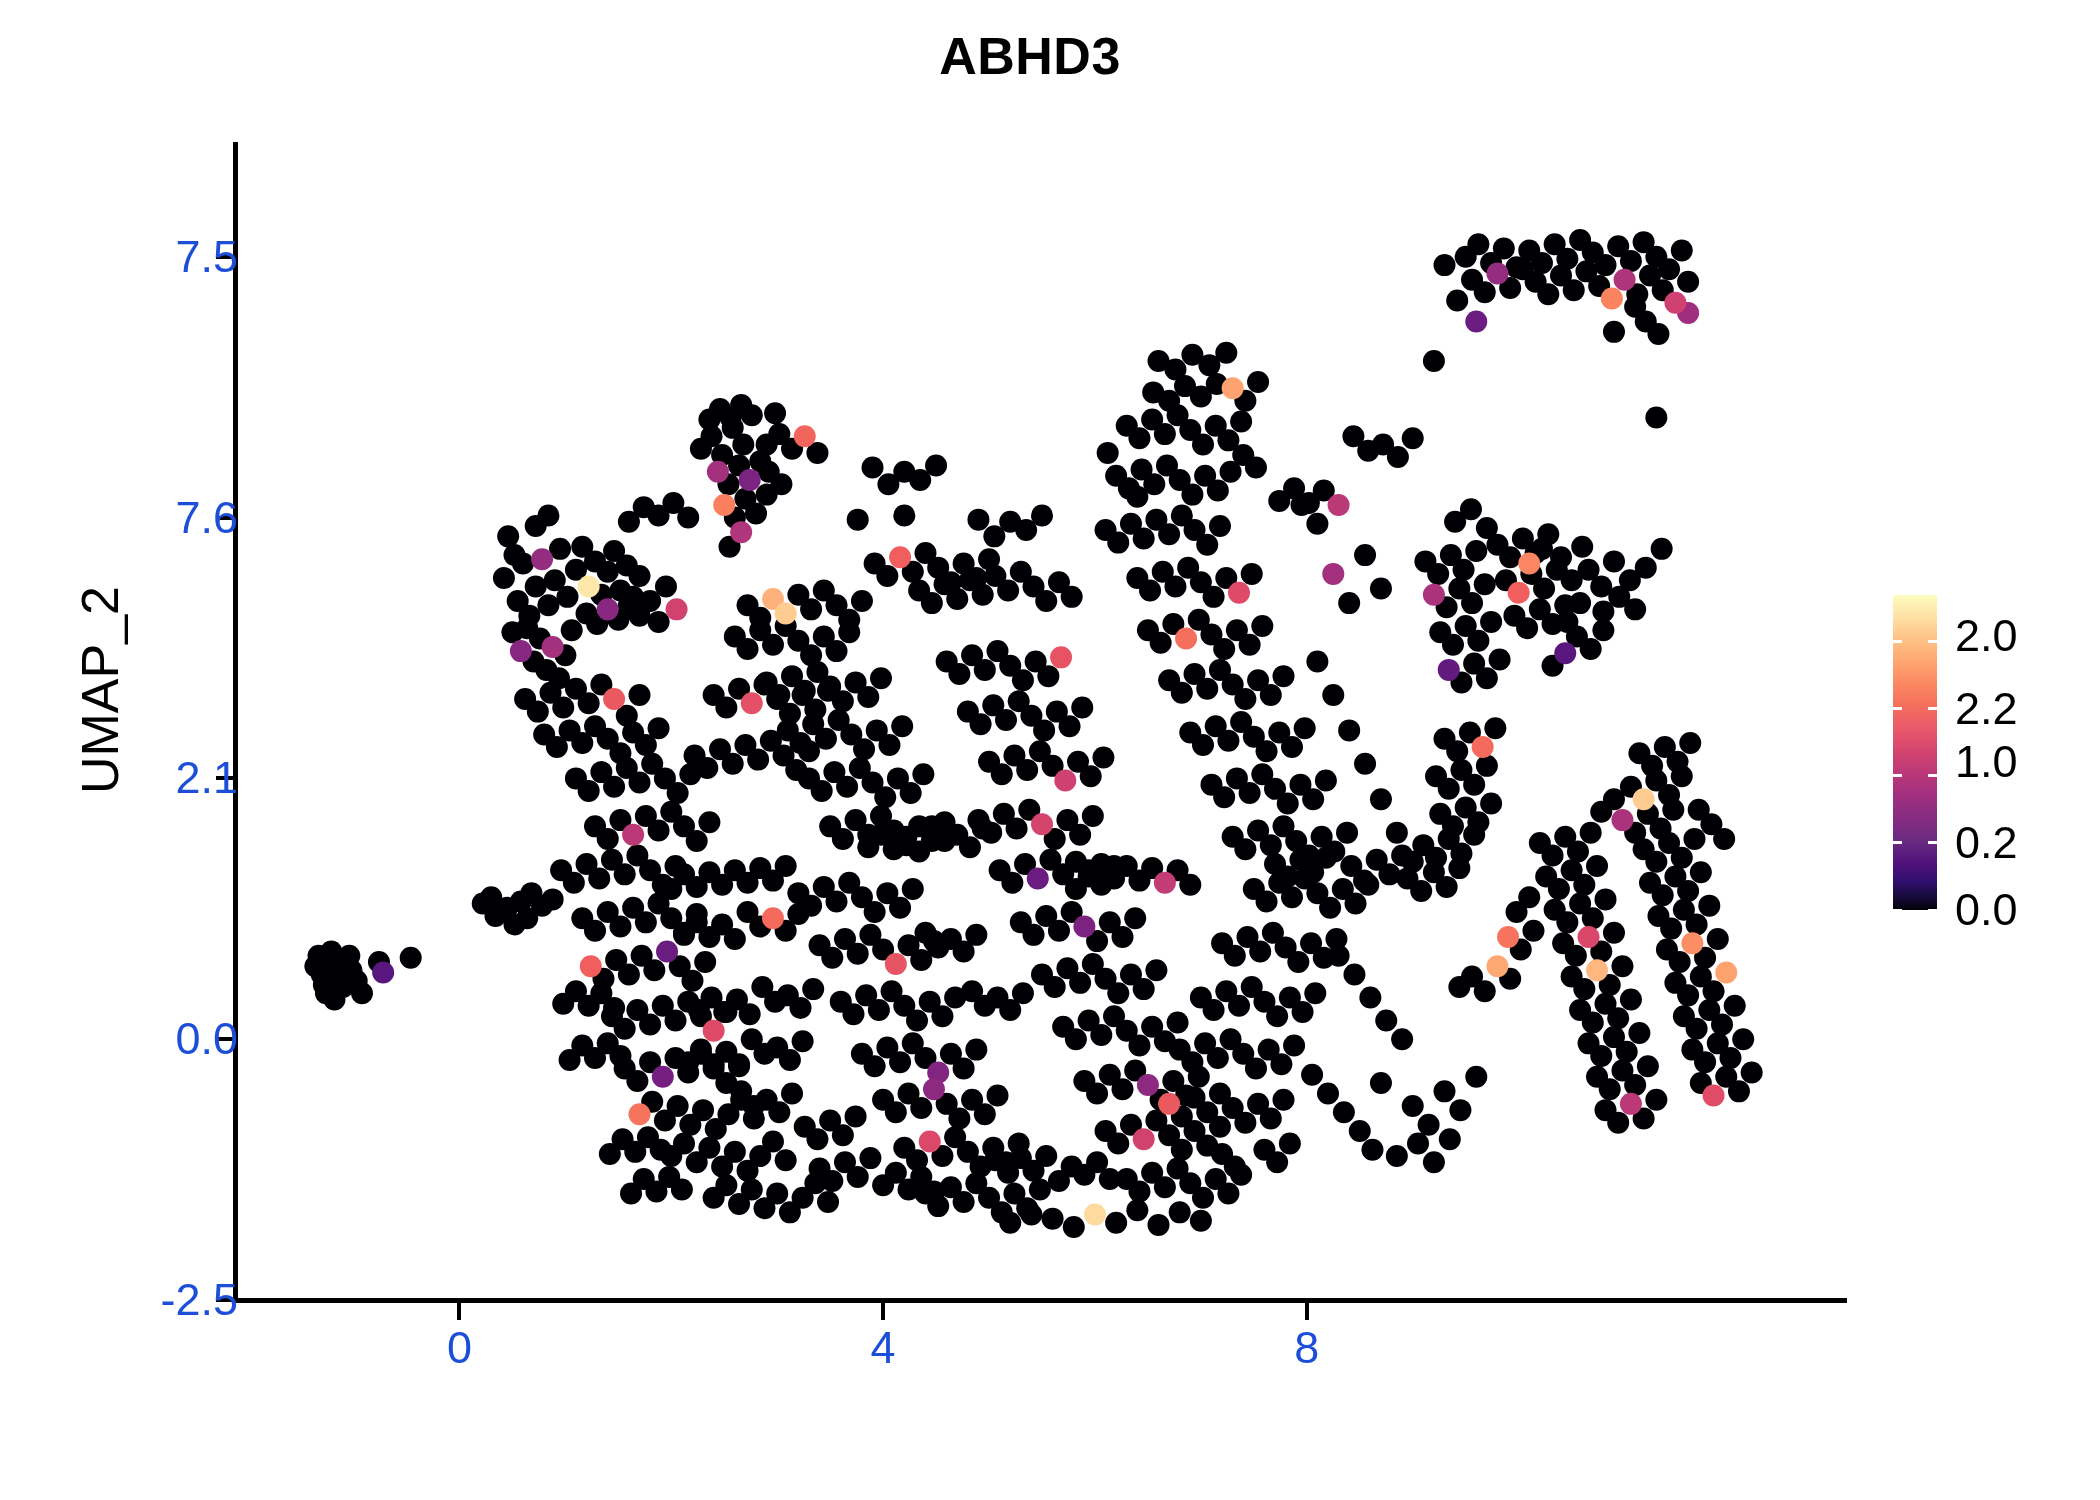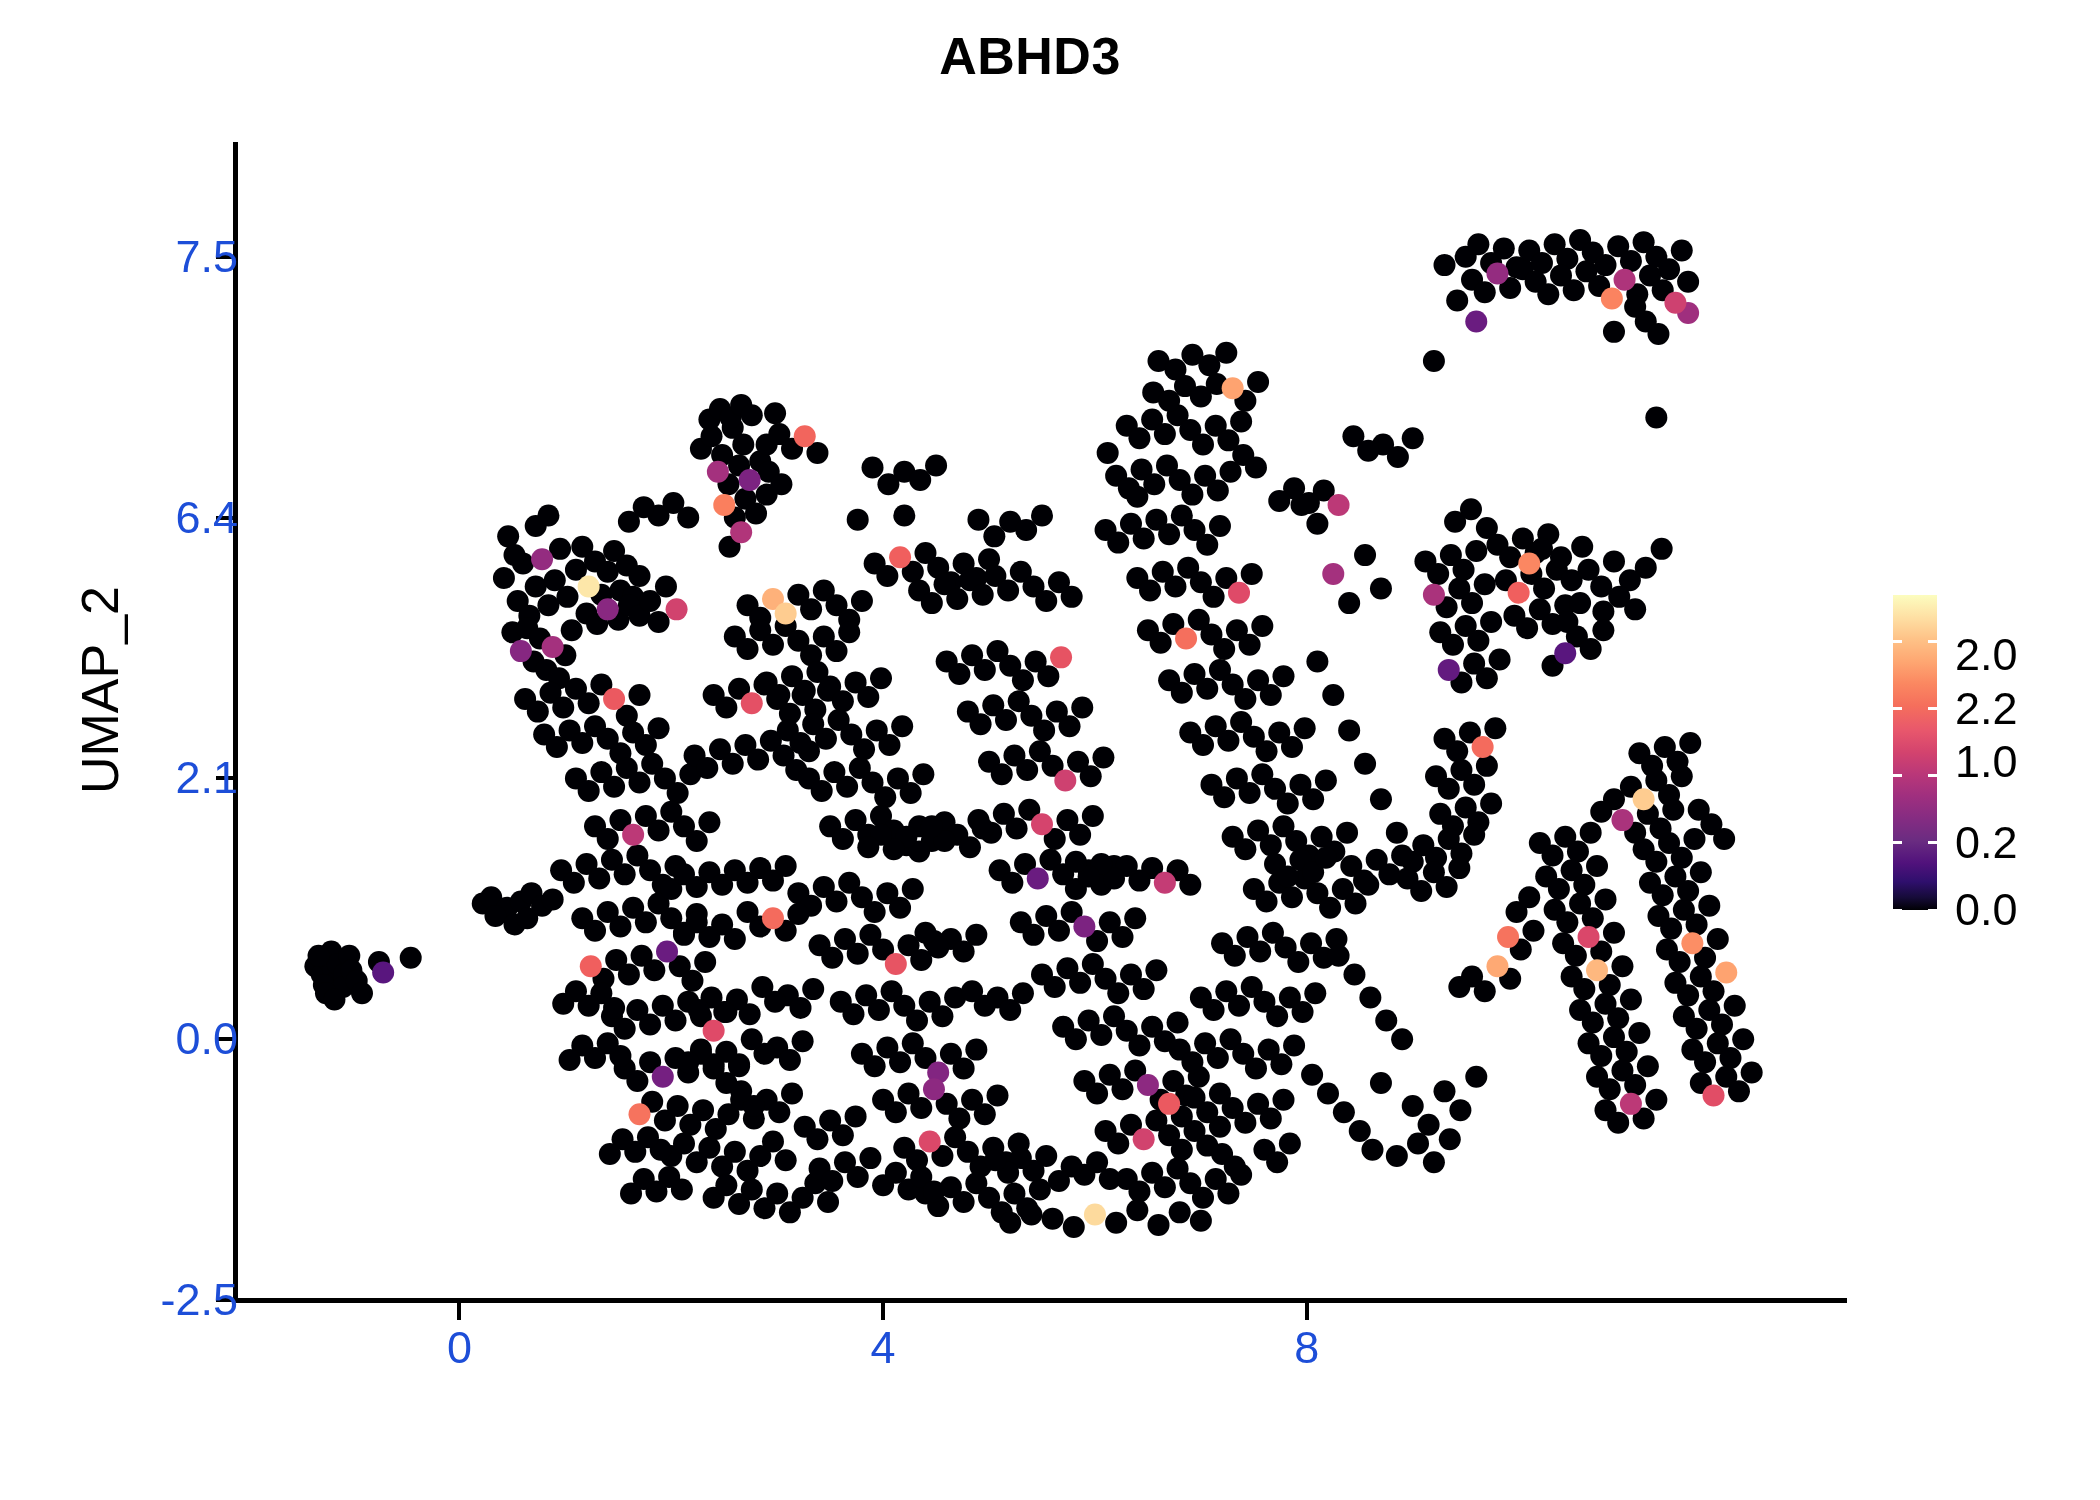--- a/index.html
+++ b/index.html
@@ -1321,21 +1321,21 @@
   <div class="axis-line" id="x-axis-line"></div>
 
   <div id="y-ticks">
       <div class="tick-mark y-tick-mark" style="top: 1298px;"></div>
       <div class="tick-label y-tick-label" style="top: 1300px;">-2.5</div>
       <div class="tick-mark y-tick-mark" style="top: 1037.19px;"></div>
       <div class="tick-label y-tick-label" style="top: 1039.19px;">0.0</div>
       <div class="tick-mark y-tick-mark" style="top: 776.378px;"></div>
       <div class="tick-label y-tick-label" style="top: 778.378px;">2.1</div>
       <div class="tick-mark y-tick-mark" style="top: 515.568px;"></div>
-      <div class="tick-label y-tick-label" style="top: 517.568px;">6.4</div>
+      <div class="tick-label y-tick-label" style="top: 517.568px;">7.6</div>
       <div class="tick-mark y-tick-mark" style="top: 254.757px;"></div>
       <div class="tick-label y-tick-label" style="top: 256.757px;">7.5</div>
     </div>
   <div id="x-ticks">
       <div class="tick-mark x-tick-mark" style="left: 457.434px;"></div>
       <div class="tick-label x-tick-label" style="left: 459.434px;">0</div>
       <div class="tick-mark x-tick-mark" style="left: 881.118px;"></div>
       <div class="tick-label x-tick-label" style="left: 883.118px;">4</div>
       <div class="tick-mark x-tick-mark" style="left: 1304.8px;"></div>
       <div class="tick-label x-tick-label" style="left: 1306.8px;">8</div>
@@ -1357,17 +1357,17 @@
           <div class="legend-tick right" style="top: 112.436px;"></div>
           <div class="legend-tick left" style="top: 45.4149px;"></div>
           <div class="legend-tick right" style="top: 45.4149px;"></div>
         </div>
     </div>
     <div id="legend-labels">
         <div class="legend-label" style="top: 350px;">0.0</div>
         <div class="legend-label" style="top: 282.979px;">0.2</div>
         <div class="legend-label" style="top: 202px;">1.0</div>
         <div class="legend-label" style="top: 148.936px;">2.2</div>
-        <div class="legend-label" style="top: 95px;">2.0</div>
+        <div class="legend-label" style="top: 76px;">2.0</div>
       </div>
   </div>
 
 </div>
 
 </body></html>

